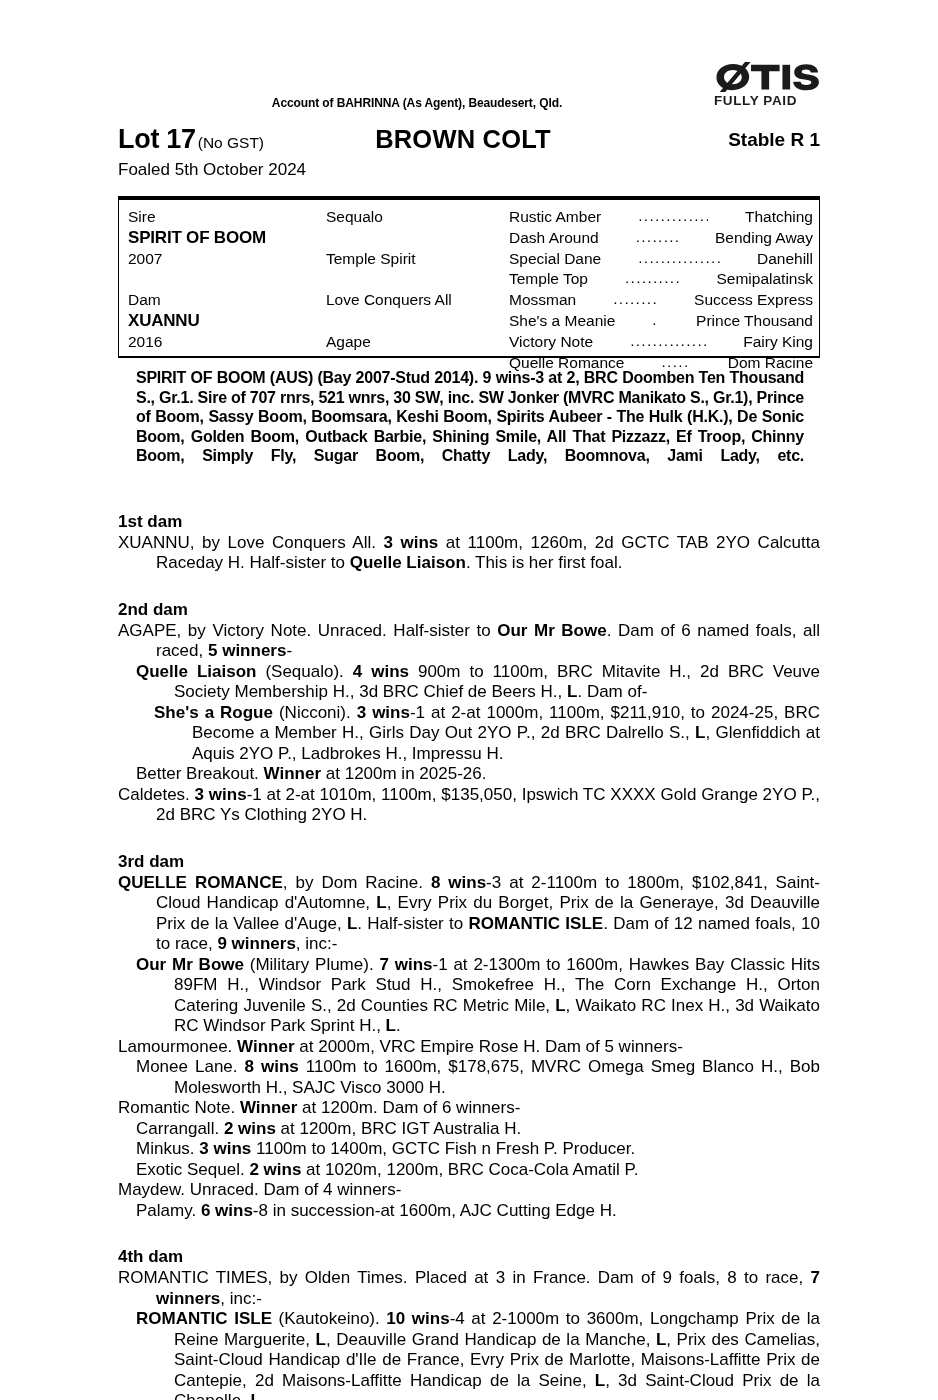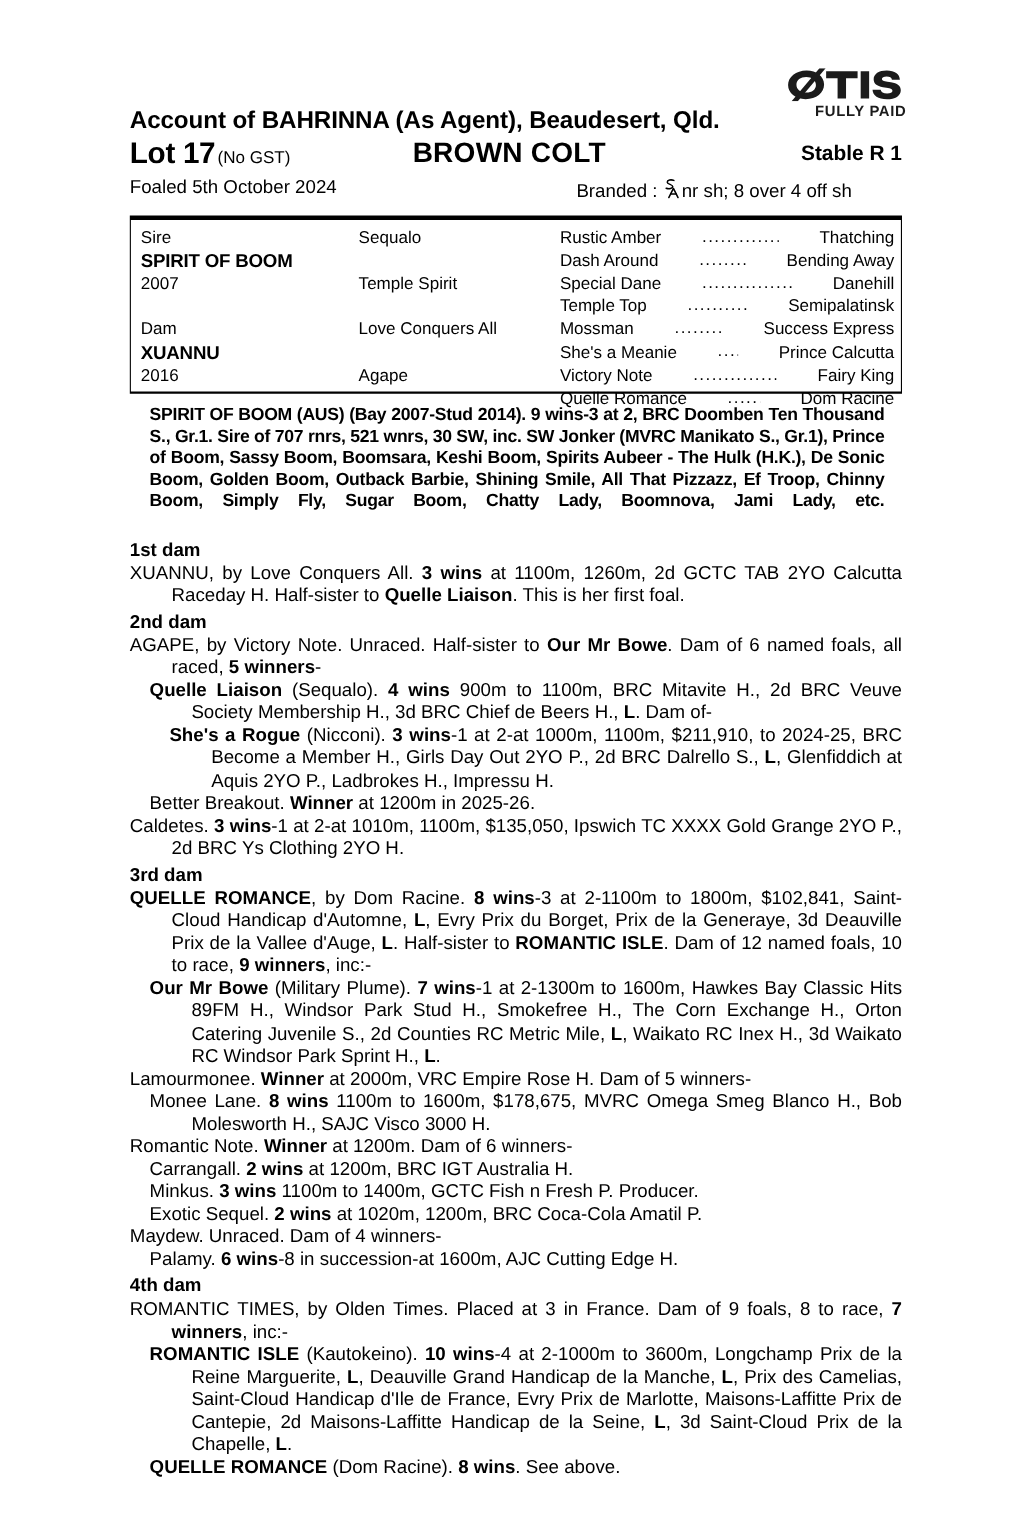--- a/index.html
+++ b/index.html
@@ -25,40 +25,41 @@
   
   .header {
     position: relative;
     height: 124px;
   }
   .logo-block {
     position: absolute;
     right: -4px;
     top: 62px;
     width: 110px;
-    text-align: right;
+    text-align: left;
     line-height: 1;
   }
   .logo-mark {
     display: block;
     height: 30px;
     margin-bottom: 2px;
   }
   .logo-sub {
     font-size: 13.5px;
     font-weight: bold;
     letter-spacing: 0.6px;
     color: #1b1b1b;
   }
   .account-line {
     position: absolute;
     left: 0;
     right: 0;
     top: 96px;
-    font-size: 22px;
+    text-align: center;
+    font-size: 12px;
     font-weight: bold;
     padding-right: 104px;
     letter-spacing: -0.1px;
   }
 
   
   .lot-row {
     position: relative;
     height: 36px;
   }
@@ -178,21 +179,21 @@
   .sire-para::after {
     content: "";
     display: inline-block;
     width: 100%;
   }
 
   
   .dam-head {
     font-size: 17px;
     font-weight: bold;
-    margin-top: 4px;
+    margin-top: 26px;
     margin-bottom: 1px;
   }
   p.ent {
     margin: 0;
     font-size: 17px;
     line-height: 20.5px;
     text-align: justify;
     text-justify: inter-word;
   }
   
@@ -227,33 +228,20 @@
   <div class="lot-row">
     <div class="lot-left">
       <span class="lot-num">Lot 17</span><span class="lot-gst">(No GST)</span>
     </div>
     <div class="colt-title">BROWN COLT</div>
     <div class="stable">Stable R 1</div>
   </div>
 
   <div class="foaled-row">
     <div class="foaled-left">Foaled 5th October 2024</div>
-    <div class="branded">
-      <span>Branded :</span>
-      <span class="brand-mark">
-        <svg viewBox="0 0 17 19" width="17" height="19" aria-hidden="true">
-          <g fill="none" stroke="#000" stroke-width="1.4" stroke-linecap="round" stroke-linejoin="round">
-            <path d="M10.6 2.0 C8.0 1.0 4.6 1.6 4.6 3.6 C4.6 5.6 9.6 5.6 9.6 7.6 C9.6 9.5 6.2 10.1 3.6 9.1"></path>
-            <path d="M6.0 17.6 L10.2 9.2 L14.4 17.6"></path>
-            <path d="M7.7 14.3 L12.6 14.3"></path>
-          </g>
-        </svg>
-      </span>
-      <span>nr sh; 8 over 4 off sh</span>
-    </div>
   </div>
 
   <div class="ped-table">
     <div class="ped-col col-a">
       <div>Sire</div>
       <div class="ped-strong">SPIRIT OF BOOM</div>
       <div>2007</div>
       <div class="ped-blank">&nbsp;</div>
       <div>Dam</div>
       <div class="ped-strong">XUANNU</div>
@@ -292,21 +280,21 @@
           <span>Semipalatinsk</span>
         </div>
         <div class="dots-line">
           <span>Mossman</span>
           <span class="dots-fill">................................................................................</span>
           <span>Success Express</span>
         </div>
         <div class="dots-line">
           <span>She's a Meanie</span>
           <span class="dots-fill">................................................................................</span>
-          <span>Prince Calcutta</span>
+          <span>Prince Thousand</span>
         </div>
         <div class="dots-line">
           <span>Victory Note</span>
           <span class="dots-fill">................................................................................</span>
           <span>Fairy King</span>
         </div>
         <div class="dots-line">
           <span>Quelle Romance</span>
           <span class="dots-fill">................................................................................</span>
           <span>Dom Racine</span>

